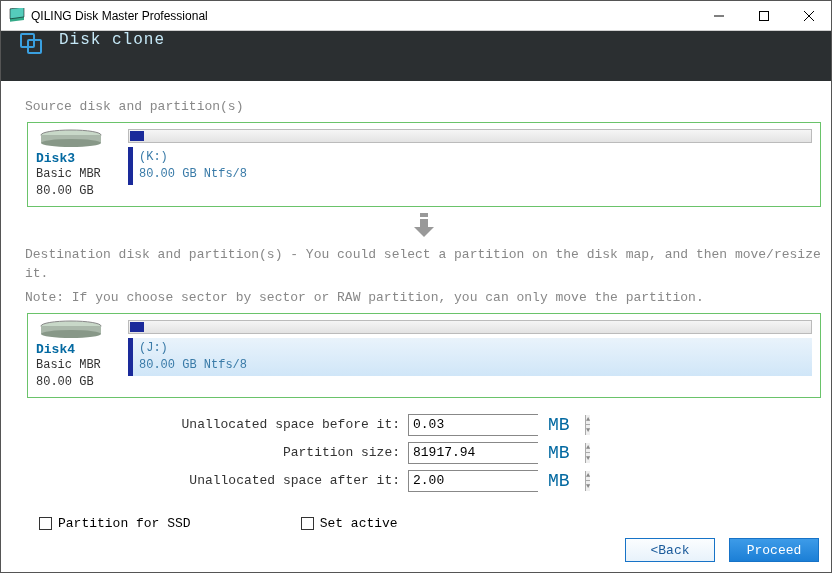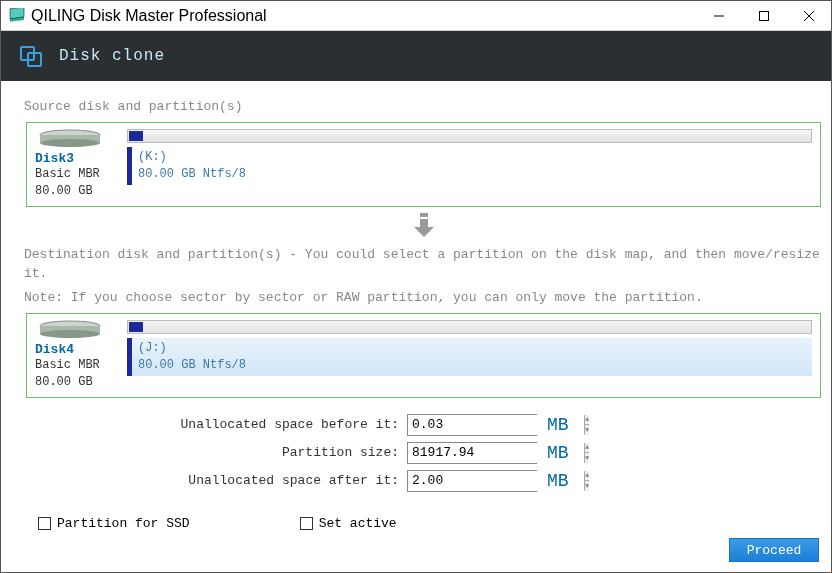--- a/index.html
+++ b/index.html
@@ -20,52 +20,50 @@
   align-items: center;
   padding: 0 0 0 8px;
   border-bottom: 1px solid #d0d0d0;
 }
 .titlebar .app-icon {
   width: 16px; height: 16px; margin-right: 6px;
 }
 .titlebar .title {
   flex: 1;
   font-family: "Segoe UI", sans-serif;
-  font-size: 16px;
+  font-size: 12px;
   color: #000;
 }
 .titlebar .win-controls {
   display: flex;
 }
 .titlebar .win-btn {
   width: 45px; height: 30px;
   display: flex; align-items: center; justify-content: center;
   font-family: "Segoe UI", sans-serif;
 }
 .header-band {
   height: 50px;
   background: #2b2f31;
   display: flex;
-  align-items: center;
   padding-left: 18px;
 }
 .header-band .clone-icon {
   width: 24px; height: 24px;
   margin-right: 16px;
 }
 .header-band .heading {
   color: #c5e8f7;
   font-size: 16px;
   font-family: "SimSun","Courier New", monospace;
   letter-spacing: 1px;
 }
 .content {
-  padding: 10px 6px 0 0;
+  padding: 10px 6px 0 22px;
   color: #888;
-  margin-left: 21px;
 }
 .section-label {
   color: #888;
   font-size: 13px;
   margin: 8px 0 8px 2px;
 }
 .disk-card {
   border: 1px solid #6ac36a;
   background: #fff;
   display: flex;
@@ -359,14 +357,15 @@
     </label>
     <label class="chk">
       <span class="box"></span>
       <span>Set active</span>
     </label>
   </div>
 
 </div>
 
 <div class="footer">
+  <div class="btn">&lt;Back</div>
   <div class="btn primary">Proceed</div>
 </div>
 
 </body></html>

